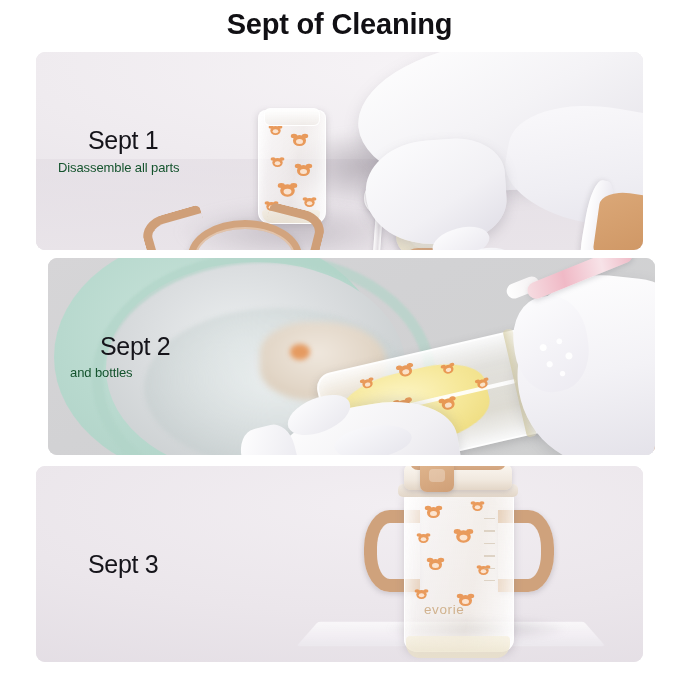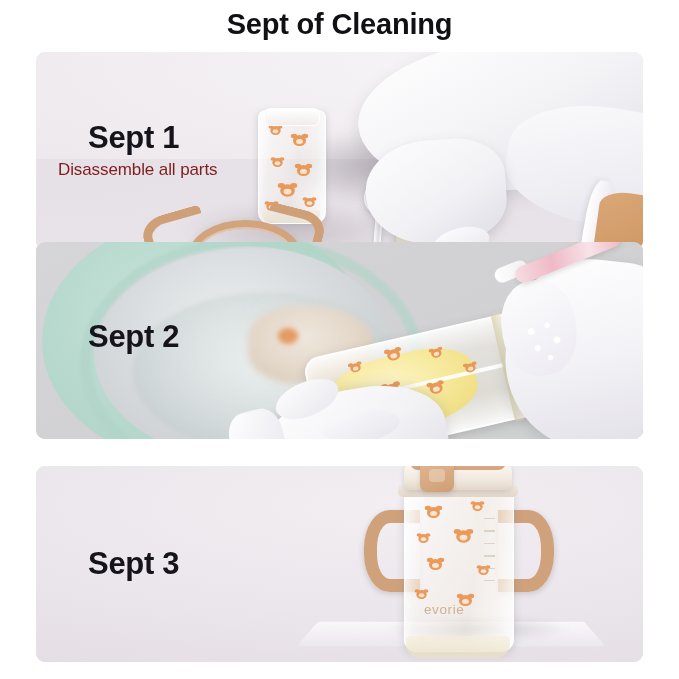--- a/index.html
+++ b/index.html
@@ -35,47 +35,47 @@
 
   
   .panel {
     position: absolute;
     left: 36px;
     width: 607px;
     border-radius: 9px;
     overflow: hidden;
   }
   #panel-1 { top: 52px;  height: 198px; background: #ece8ec; }
-  #panel-2 { top: 242px; height: 197px; background: #d9d8da; }
+  #panel-2 { top: 258px; height: 197px; background: #d9d8da; margin-left: 12px; }
   #panel-3 { top: 466px; height: 196px; background: #eae5ea; }
 
   .panel-text {
     position: absolute;
     left: 0;
     top: 0;
     width: 240px;
     height: 100%;
     z-index: 20;
     display: flex;
     flex-direction: column;
     justify-content: center;
     padding-left: 22px;
     box-sizing: border-box;
   }
   .step-title {
-    font-size: 31px;
+    font-size: 25px;
     color: #15141a;
-    font-weight: bold;
+    font-weight: normal;
     letter-spacing: -0.3px;
     line-height: 1.05;
     margin-left: 30px;
   }
   .step-desc {
-    font-size: 17px;
-    color: #7f1d1d;
+    font-size: 13px;
+    color: #14532d;
     line-height: 1.16;
     margin-top: 6px;
     letter-spacing: -0.1px;
   }
 
   
   .photo {
     position: absolute;
     inset: 0;
     z-index: 5;
@@ -619,20 +619,21 @@
       <div class="p2-glove-r"></div>
       <div class="p2-knuckles"></div>
       <div class="p2-suds"></div>
       <div class="p2-brush-tip"></div>
       <div class="p2-brush-handle"></div>
     </div>
 
     <div class="panel-text">
       <div class="step-title">Sept 2</div>
       <div class="step-desc">
+        <div>and bottles</div>
       </div>
     </div>
   </div>
 
   <div class="panel" id="panel-3">
     <div class="photo">
       <div class="p3-bg"></div>
       <div class="p3-mat"></div>
       <div class="p3-shadow"></div>
 

